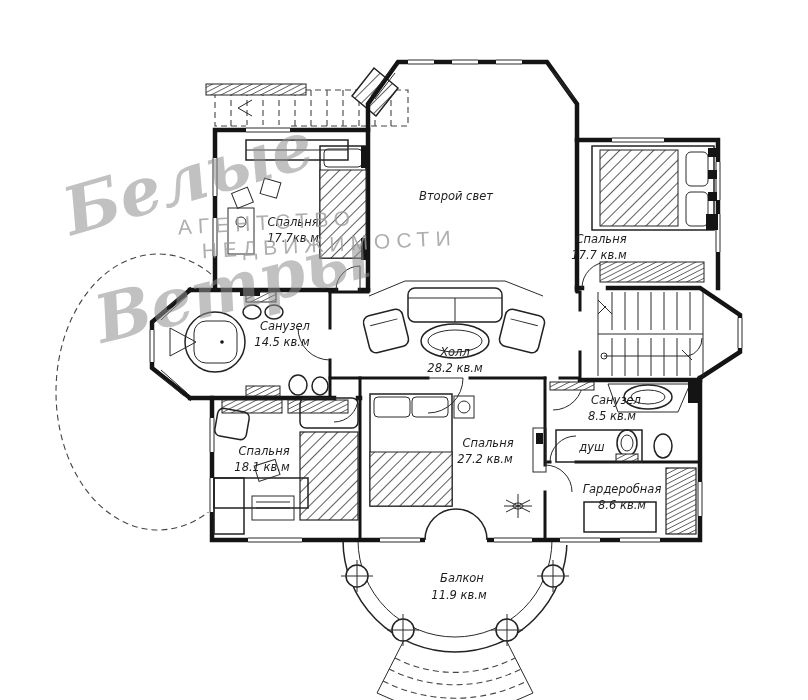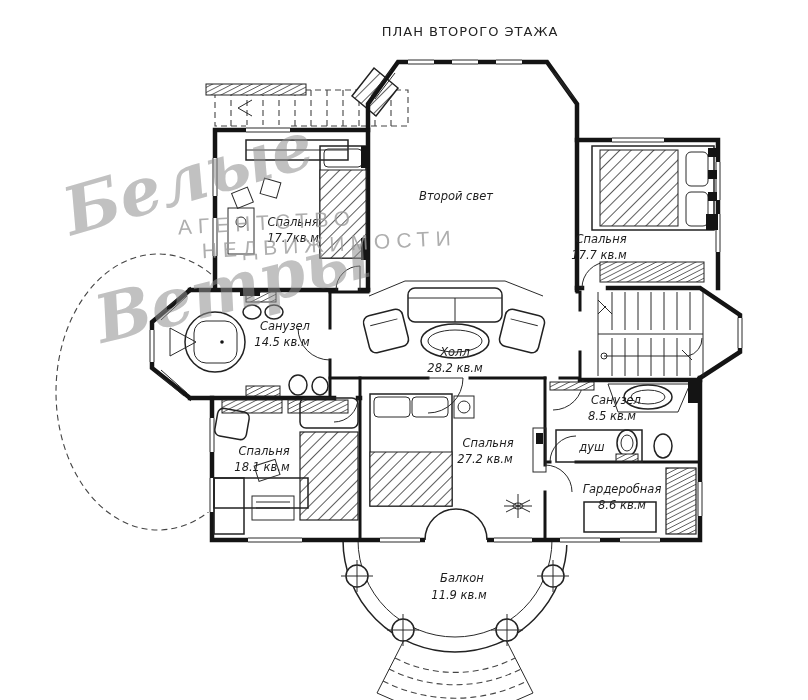--- a/index.html
+++ b/index.html
@@ -16,21 +16,20 @@
   .cut{fill:#fff;stroke:none;}
   .lbl{font-family:"DejaVu Sans",sans-serif;font-style:italic;font-size:11.5px;fill:#1d1d1d;text-anchor:middle;}
   .wm-script{font-family:"DejaVu Serif","Liberation Serif",serif;font-style:italic;font-weight:bold;
              font-size:66px;fill:#8f8f8f;opacity:.55;}
   .wm-caps{font-family:"Liberation Sans",sans-serif;font-size:21px;letter-spacing:6px;fill:#9b9b9b;opacity:.8;}
 </style>
 </head>
 <body>
 
 <div class="page">
-  <div class="title">ПЛАН ВТОРОГО ЭТАЖА</div>
 
   <svg width="808" height="700" viewBox="0 0 808 700">
     <defs>
       <pattern id="hatch" width="8" height="8" patternUnits="userSpaceOnUse" patternTransform="rotate(45)">
         <rect width="8" height="8" fill="#fff"></rect>
         <line x1="0" y1="0" x2="0" y2="8" stroke="#333" stroke-width="1.6"></line>
       </pattern>
       <pattern id="hatchDense" width="4.5" height="4.5" patternUnits="userSpaceOnUse" patternTransform="rotate(63)">
         <rect width="4.5" height="4.5" fill="#fff"></rect>
         <line x1="0" y1="0" x2="0" y2="4.5" stroke="#222" stroke-width="1.3"></line>

